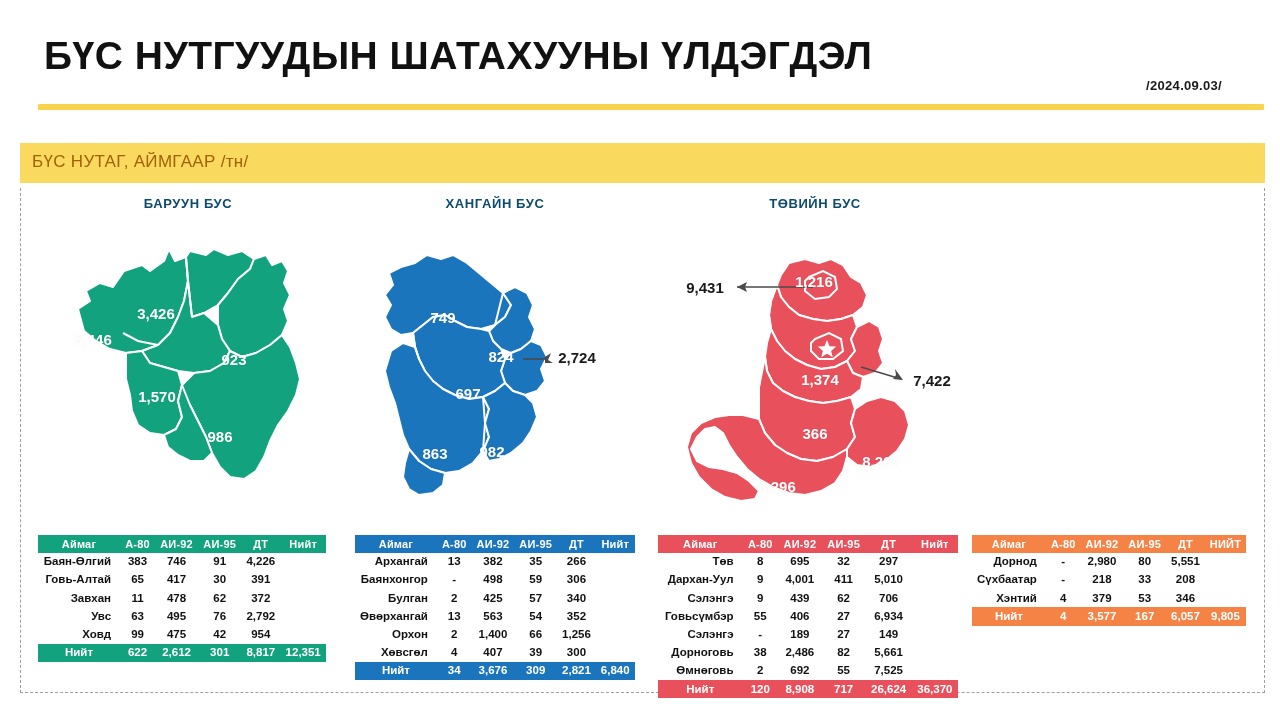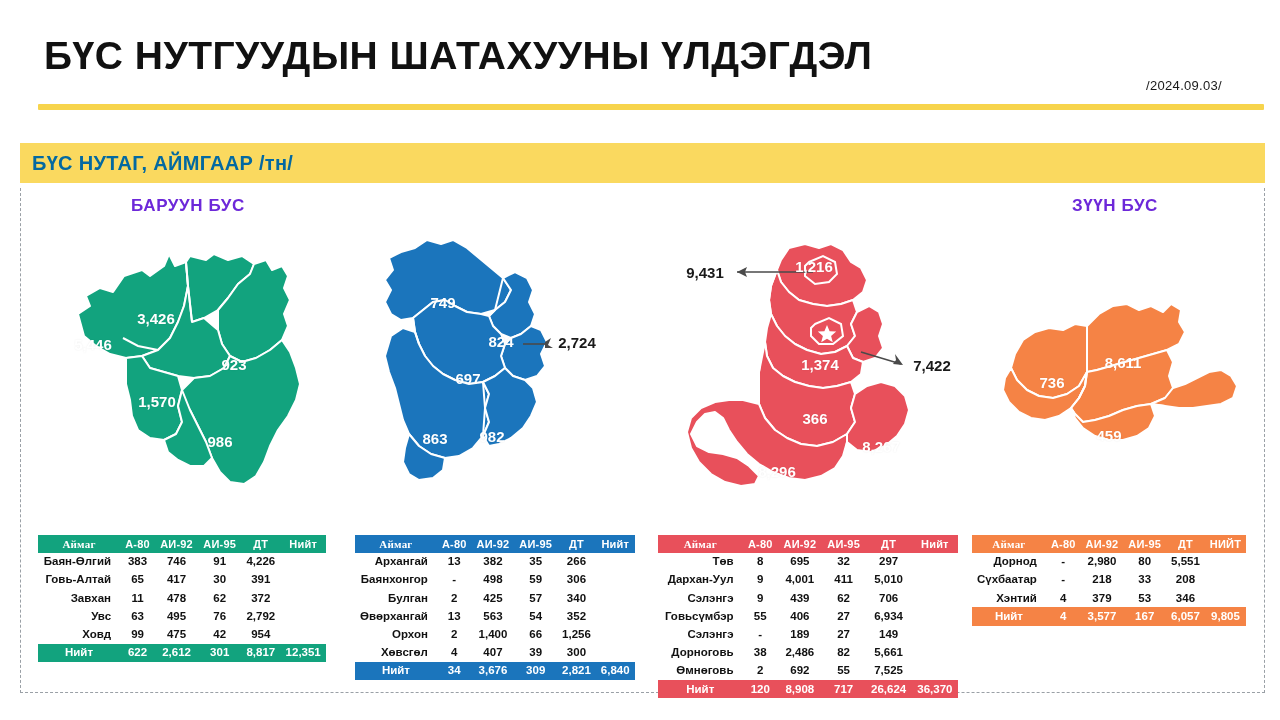--- a/index.html
+++ b/index.html
@@ -12,52 +12,52 @@
   .page { position: relative; width: 1244px; height: 720px; }
 
   
   .title {
     position: absolute; left: 44px; top: 34px;
     font-size: 39px; font-weight: 700; letter-spacing: 0.5px;
     color: #111111; white-space: nowrap;
   }
   .date {
     position: absolute; right: 22px; top: 78px;
-    font-size: 13px; font-weight: 400; color: #1a1a1a;
+    font-size: 13px; font-weight: 700; color: #1a1a1a;
     letter-spacing: 0.3px;
   }
   .rule {
     position: absolute; left: 38px; top: 104px;
     width: 1226px; height: 6px; background: #F7D44C; border-radius: 1px;
   }
 
   
   .banner {
     position: absolute; left: 20px; top: 143px;
     width: 1245px; height: 40px; background: #FAD95F;
   }
   .banner-text {
     position: absolute; left: 32px; top: 152px;
-    font-size: 20px; font-weight: 700; color: #0369a1;
+    font-size: 17px; font-weight: 400; color: #a16207;
     letter-spacing: 0.3px;
   }
 
   
   .panel {
     position: absolute; left: 20px; top: 188px;
     width: 1245px; height: 505px;
     border: 1.5px dashed #9aa0a6;
     border-top: none;
   }
 
   
   .region { position: absolute; top: 196px; }
   .region-title {
-    text-align: center; font-size: 17px; font-weight: 700;
-    color: #6d28d9; letter-spacing: 0.6px; white-space: nowrap;
+    text-align: center; font-size: 13px; font-weight: 700;
+    color: #0c4a6e; letter-spacing: 0.6px; white-space: nowrap;
   }
   .map-wrap { position: relative; margin-top: 10px; }
   .map-wrap svg { display: block; }
 
   .maplabel {
     position: absolute; color: #ffffff; font-weight: 700;
     font-size: 15px; white-space: nowrap;
     transform: translate(-50%, -50%);
     text-shadow: 0 0 2px rgba(0,0,0,.08);
   }
@@ -69,21 +69,21 @@
 
   
   table.reg {
     position: absolute; border-collapse: collapse;
     font-size: 11.5px; font-weight: 700;
   }
   table.reg th, table.reg td {
     padding: 2.5px 5px; white-space: nowrap; line-height: 1.15;
   }
   table.reg thead th { color: #ffffff; font-size: 11px; letter-spacing: .2px; }
-  table.reg thead th.c-name { text-align: center; font-family: Liberation Serif, serif; }
+  table.reg thead th.c-name { text-align: center; }
   table.reg tbody td { background: #ffffff; color: #111111; text-align: center; }
   table.reg tbody td.c-name { text-align: right; padding-right: 9px; }
   table.reg td.c-total, table.reg th.c-total { color: #ffffff; text-align: center; }
   table.reg tfoot td { color: #ffffff; text-align: center; }
   table.reg tfoot td.c-name { text-align: center; }
 
   .t-west  { background: #12A37E; }
   .t-khang { background: #1B75BC; }
   .t-centr { background: #E8505B; }
   .t-east  { background: #F58345; }
@@ -198,20 +198,21 @@
         <td class="t-pad">622</td>
         <td class="t-pad">2,612</td>
         <td class="t-pad">301</td>
         <td class="t-pad">8,817</td>
         <td class="t-pad">12,351</td>
       </tr>
     </tfoot>
   </table>
 
   <div class="region" style="left:355px; width:280px;">
+    <div class="region-title">ХАНГАЙН БУС</div>
     <div class="map-wrap" style="height:300px;">
       <svg width="280" height="290" viewBox="0 0 280 290">
         <g fill="#1B75BC" stroke="#ffffff" stroke-width="2" stroke-linejoin="round">
           <path d="M60,42 L72,34 L86,38 L98,34 L112,42 L124,52 L136,62 L148,72 L156,84 L150,96 L140,104
                    L126,108 L112,106 L100,100 L90,94 L78,96 L68,104 L58,112 L46,114 L36,108 L30,96 L36,84
                    L30,74 L38,64 L34,52 L46,46 Z"></path>
           <path d="M148,72 L160,66 L172,72 L178,84 L174,96 L180,108 L176,120 L166,128 L156,132 L146,128
                    L138,120 L134,110 L140,104 L150,96 L156,84 Z"></path>
           <path d="M176,120 L186,124 L192,136 L186,148 L190,160 L182,170 L170,174 L158,170 L150,162
                    L146,150 L150,138 L156,132 L166,128 Z"></path>
@@ -309,20 +310,21 @@
         <td class="t-pad">34</td>
         <td class="t-pad">3,676</td>
         <td class="t-pad">309</td>
         <td class="t-pad">2,821</td>
         <td class="t-pad">6,840</td>
       </tr>
     </tfoot>
   </table>
 
   <div class="region" style="left:665px; width:300px;">
+    <div class="region-title">ТӨВИЙН БУС</div>
     <div class="map-wrap" style="height:300px;">
       <svg width="300" height="290" viewBox="0 0 300 290">
         <g fill="#E8505B" stroke="#ffffff" stroke-width="2" stroke-linejoin="round">
           <path d="M116,54 L124,42 L140,38 L154,42 L166,38 L178,44 L186,56 L196,62 L202,74 L198,86
                    L188,94 L176,98 L162,100 L148,98 L134,94 L124,86 L116,76 L112,64 Z"></path>
           <path d="M112,64 L116,76 L124,86 L134,94 L148,98 L162,100 L176,98 L188,94 L192,106 L186,118
                    L190,130 L182,140 L170,146 L156,148 L142,144 L130,138 L120,130 L112,120 L106,108
                    L104,94 L106,80 Z"></path>
           <path d="M192,106 L204,100 L214,106 L218,118 L214,130 L218,142 L210,152 L198,156 L188,152
                    L182,140 L190,130 L186,118 Z"></path>
@@ -439,52 +441,20 @@
         <td class="c-name t-pad">Нийт</td>
         <td class="t-pad">120</td>
         <td class="t-pad">8,908</td>
         <td class="t-pad">717</td>
         <td class="t-pad">26,624</td>
         <td class="t-pad">36,370</td>
       </tr>
     </tfoot>
   </table>
 
-  <div class="region" style="left:975px; width:280px;">
-    <div class="region-title">ЗҮҮН БУС</div>
-    <div class="map-wrap" style="height:300px;">
-      <svg width="280" height="290" viewBox="0 0 280 290">
-        <g fill="#F58345" stroke="#ffffff" stroke-width="2" stroke-linejoin="round">
-          <path d="M40,128 L48,114 L60,106 L74,102 L88,104 L100,98 L112,100 L112,146 L104,160
-                   L92,168 L78,172 L64,170 L52,164 L42,154 L36,142 Z"></path>
-          <path d="M112,100 L124,88 L138,80 L152,78 L164,84 L176,80 L188,86 L196,78 L206,84
-                   L204,96 L210,106 L204,118 L192,124 L178,128 L164,132 L150,136 L136,140
-                   L122,144 L112,146 Z"></path>
-          <path d="M36,142 L42,154 L52,164 L64,170 L78,172 L92,168 L104,160 L112,146
-                   L110,160 L104,172 L96,182 L84,190 L70,194 L56,192 L44,186 L34,176
-                   L28,164 L30,152 Z"></path>
-          <path d="M112,146 L122,144 L136,140 L150,136 L164,132 L178,128 L192,124 L198,136
-                   L194,150 L198,162 L190,172 L176,178 L162,180 L148,184 L134,190 L120,194
-                   L108,196 L100,188 L96,182 L104,172 L110,160 Z"></path>
-          <path d="M198,162 L210,158 L222,152 L234,146 L246,144 L256,150 L262,160 L258,172
-                   L246,178 L232,180 L218,182 L204,182 L190,180 L176,178 L190,172 Z"></path>
-          <path d="M96,182 L100,188 L108,196 L120,194 L134,190 L148,184 L162,180 L176,178
-                   L180,190 L174,202 L162,210 L148,214 L134,214 L120,210 L108,202 L100,192 Z"></path>
-        </g>
-        <g fill="none" stroke="#ffffff" stroke-width="2">
-          <path d="M112,100 L112,146 L110,160"></path>
-          <path d="M96,182 L104,172 L110,160"></path>
-          <path d="M176,178 L190,180"></path>
-        </g>
-      </svg>
-      <div class="maplabel" style="left:148px; top:136px;">8,611</div>
-      <div class="maplabel" style="left:77px; top:156px;">736</div>
-      <div class="maplabel" style="left:134px; top:209px;">459</div>
-    </div>
-  </div>
 
   <table class="reg" style="left:972px; top:535px; width:255px;">
     <thead>
       <tr class="t-east">
         <th class="c-name t-pad">Аймаг</th>
         <th class="t-pad">А-80</th>
         <th class="t-pad">АИ-92</th>
         <th class="t-pad">АИ-95</th>
         <th class="t-pad">ДТ</th>
         <th class="c-total t-pad">НИЙТ</th>

